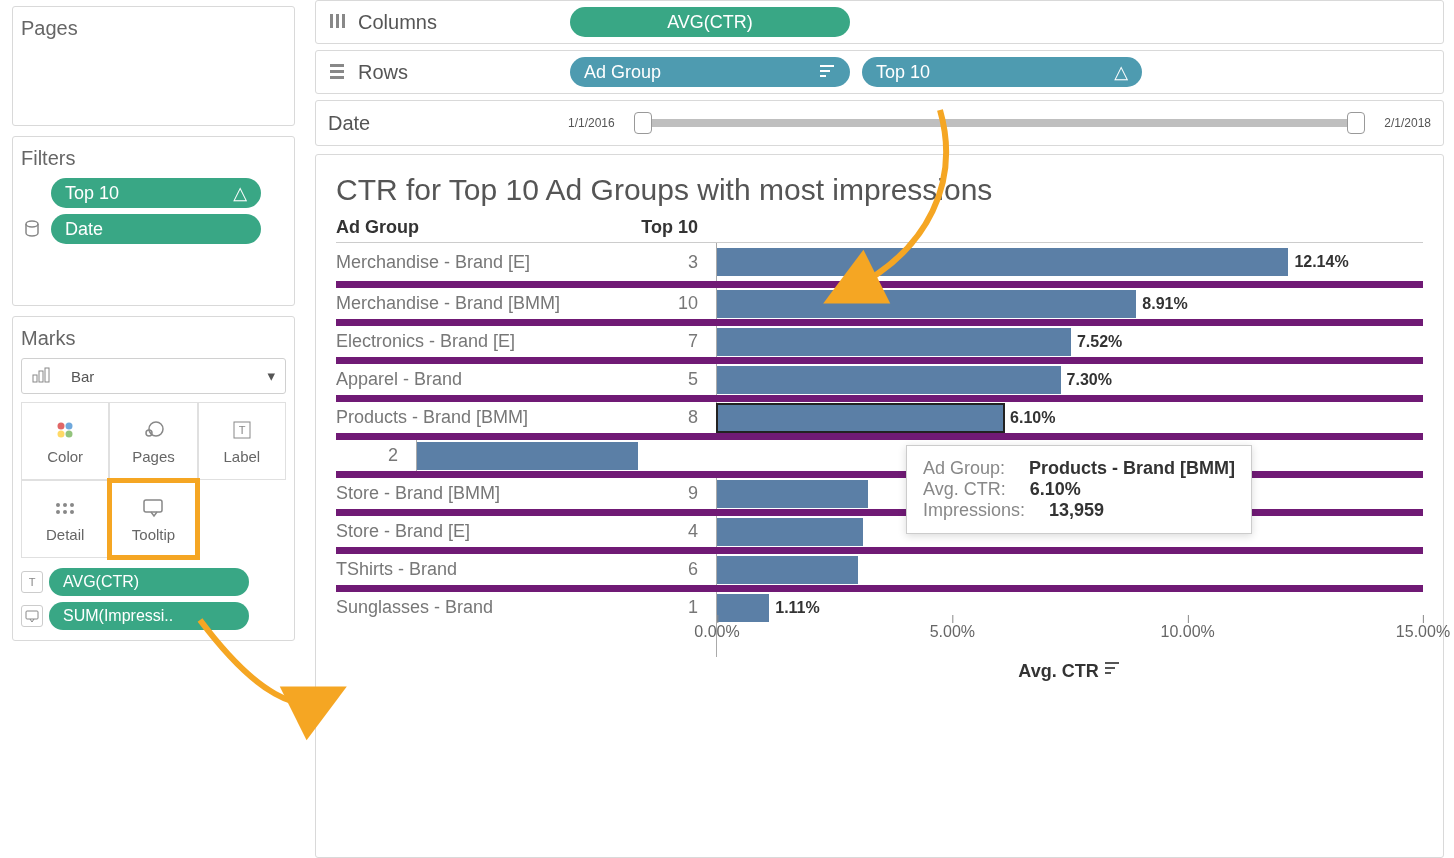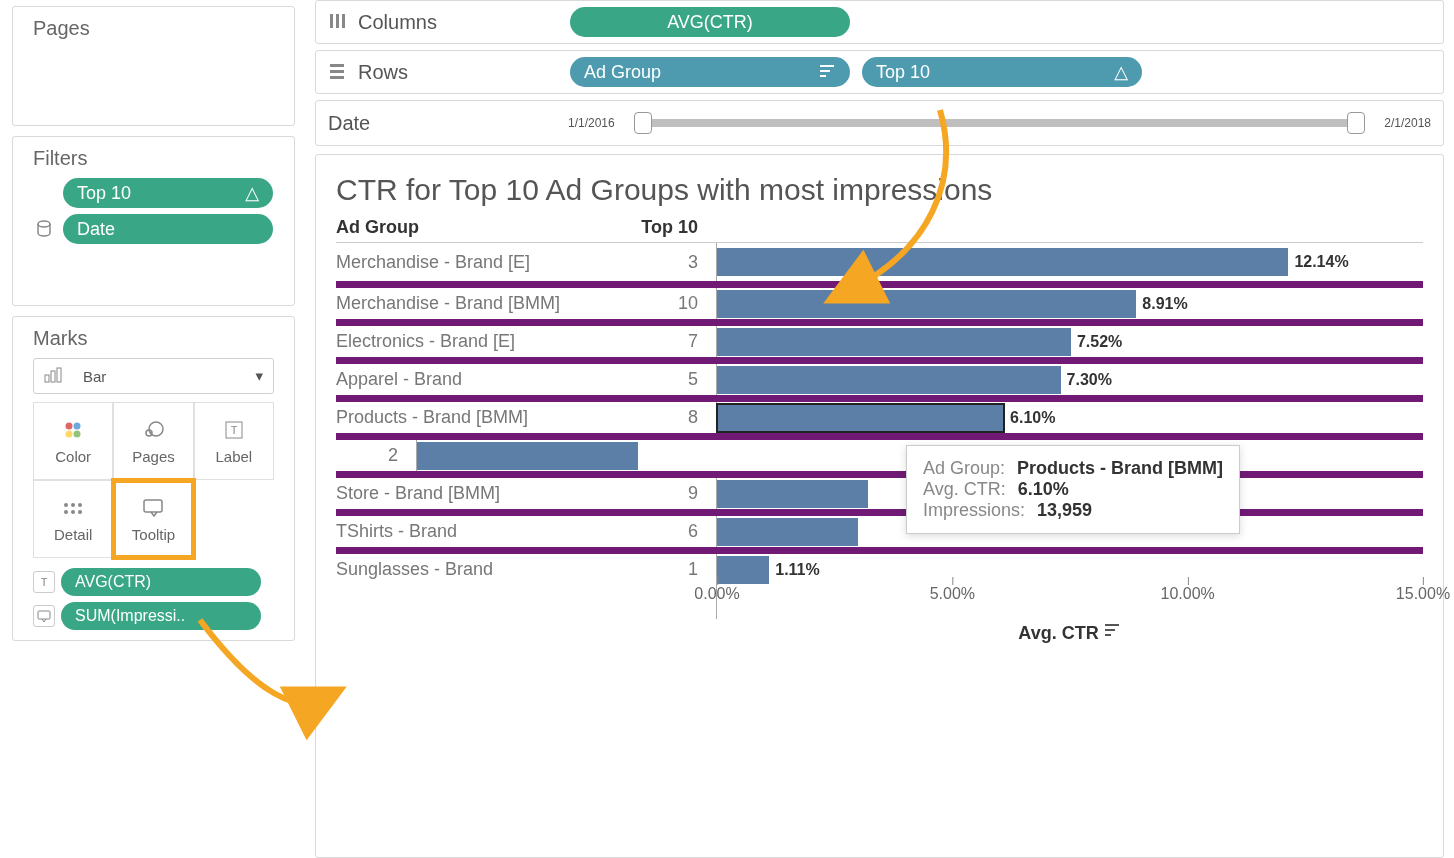--- a/index.html
+++ b/index.html
@@ -8,21 +8,21 @@
   font-size: 15px;
   color: #555;
   background: #fff;
   width: 1454px;
   height: 858px;
   position: relative;
   display: flex;
 }
 .left-panel { width: 305px; padding: 6px 10px 6px 12px; display: flex; flex-direction: column; gap: 10px; }
 .right-panel { flex: 1; padding: 0 10px 0 10px; display: flex; flex-direction: column; }
-.card { border: 1px solid #d9d9d9; border-radius: 3px; background: #fff; padding: 10px 20px; }
+.card { border: 1px solid #d9d9d9; border-radius: 3px; background: #fff; padding: 10px 8px; }
 .card-title { font-size: 20px; color: #666; margin-bottom: 8px; }
 
 
 .pill {
   display: inline-flex; align-items: center;
   height: 30px; padding: 0 14px;
   border-radius: 15px; color: #fff;
   font-size: 18px; white-space: nowrap;
   min-width: 0;
 }
@@ -74,21 +74,21 @@
 
 .axis-row { display:flex; }
 .axis-row .spacer1 { width:380px; }
 .axis-row .axiswrap { flex:1; border-left:1px solid #aaa; position:relative; height:34px; }
 .tick { position:absolute; top:0; font-size:16px; color:#666; transform:translateX(-50%); }
 .tick:before { content:''; position:absolute; left:50%; top:-8px; width:1px; height:8px; background:#888; }
 .axis-label { text-align:center; font-size:18px; color:#333; font-weight:bold; margin-top:4px; }
 
 
 .tooltip { position:absolute; background:#fff; border:1px solid #ccc; box-shadow:0 2px 8px rgba(0,0,0,0.15); padding:12px 16px; font-size:18px; color:#777; }
-.tooltip .tline { display:flex; gap:12px; }
+.tooltip .tline { display:flex; gap:24px; }
 .tooltip .tlabel { color:#888; }
 .tooltip .tval { color:#333; font-weight:bold; }
 
 
 .arrow-svg { position:absolute; top:0; left:0; width:1454px; height:858px; pointer-events:none; }
 </style>
 </head>
 <body>
 
 <div class="left-panel">
@@ -315,20 +315,27 @@
           </div>
         </div>
         <div class="data-row">
           <div class="g">Store - Brand [BMM]</div>
           <div class="t">9</div>
           <div class="barwrap">
             <div class="bar" style="width: 21.3333%;"></div>
           </div>
         </div>
         <div class="data-row">
+          <div class="g">Store - Brand [E]</div>
+          <div class="t">4</div>
+          <div class="barwrap">
+            <div class="bar" style="width: 20.6667%;"></div>
+          </div>
+        </div>
+        <div class="data-row">
           <div class="g">TShirts - Brand</div>
           <div class="t">6</div>
           <div class="barwrap">
             <div class="bar" style="width: 20%;"></div>
           </div>
         </div>
         <div class="data-row">
           <div class="g">Sunglasses - Brand</div>
           <div class="t">1</div>
           <div class="barwrap">

